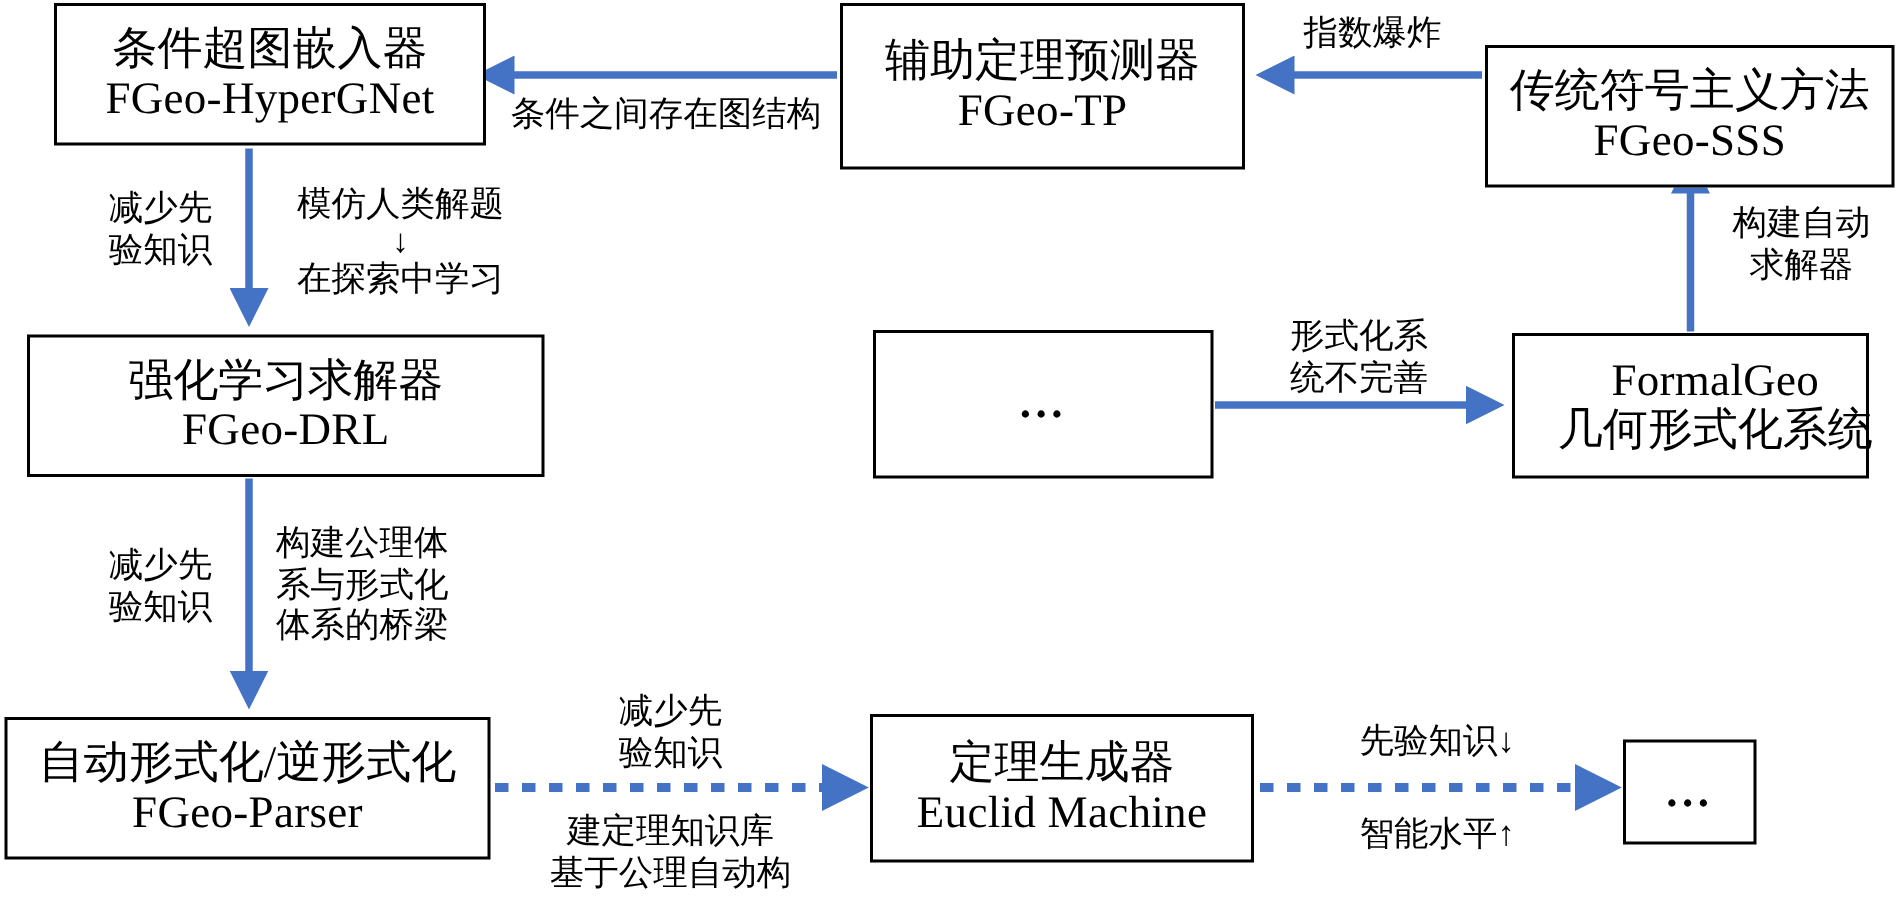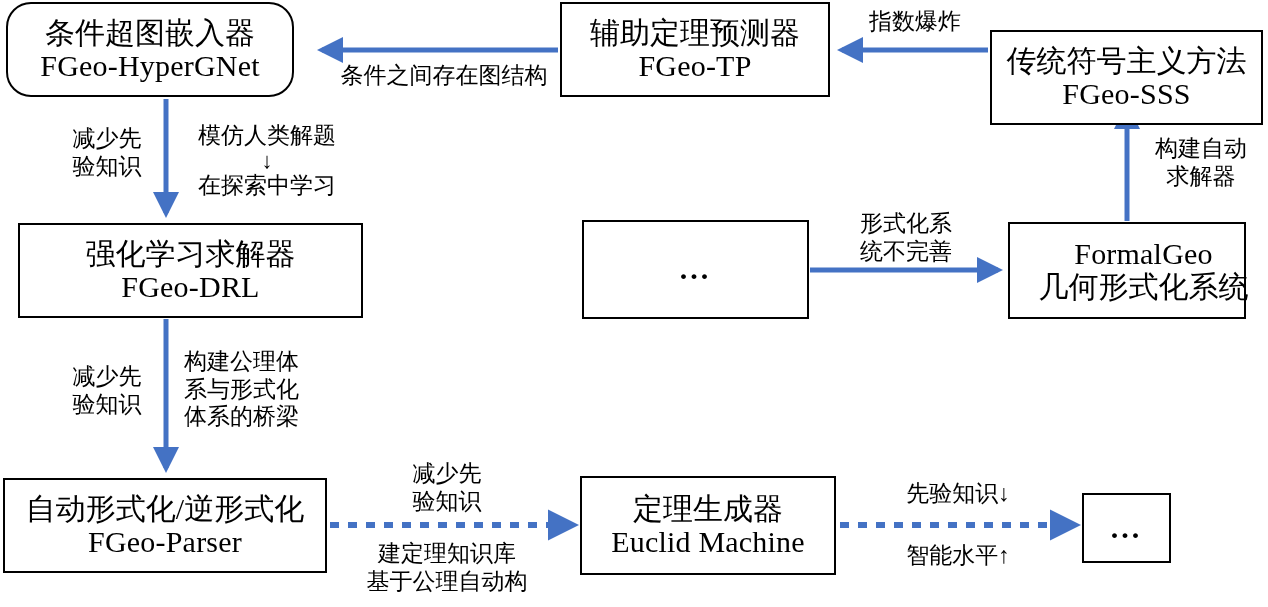--- a/index.html
+++ b/index.html
@@ -97,26 +97,26 @@
 
     <line x1="810" y1="270" x2="998" y2="270" stroke="#4472C4" stroke-width="5" marker-end="url(#arrowhead-solid)"></line>
 
     <line x1="1127" y1="221" x2="1127" y2="108" stroke="#4472C4" stroke-width="5" marker-end="url(#arrowhead-solid)"></line>
 
     <line x1="330" y1="525" x2="572" y2="525" stroke="#4472C4" stroke-width="6" stroke-dasharray="9 9" marker-end="url(#arrowhead-dashed)"></line>
 
     <line x1="840" y1="525" x2="1074" y2="525" stroke="#4472C4" stroke-width="6" stroke-dasharray="9 9" marker-end="url(#arrowhead-dashed)"></line>
   </svg>
 
-  <div class="node-box" style="left:6px; top:2px; width:288px; height:95px;border-radius:25px;">
+  <div class="node-box" style="left:36px; top:2px; width:288px; height:95px;">
     <span class="node-line cn">条件超图嵌入器</span>
     <span class="node-line en">FGeo-HyperGNet</span>
   </div>
 
-  <div class="node-box" style="left:560px; top:2px; width:270px; height:95px;">
+  <div class="node-box" style="left:560px; top:2px; width:270px; height:111px;">
     <span class="node-line cn">辅助定理预测器</span>
     <span class="node-line en">FGeo-TP</span>
   </div>
 
   <div class="node-box" style="left:990px; top:2px; width:273px; height:95px;margin-top:28px;">
     <span class="node-line cn">传统符号主义方法</span>
     <span class="node-line en">FGeo-SSS</span>
   </div>
 
   <div class="node-box" style="left:18px; top:223px; width:345px; height:95px;">

